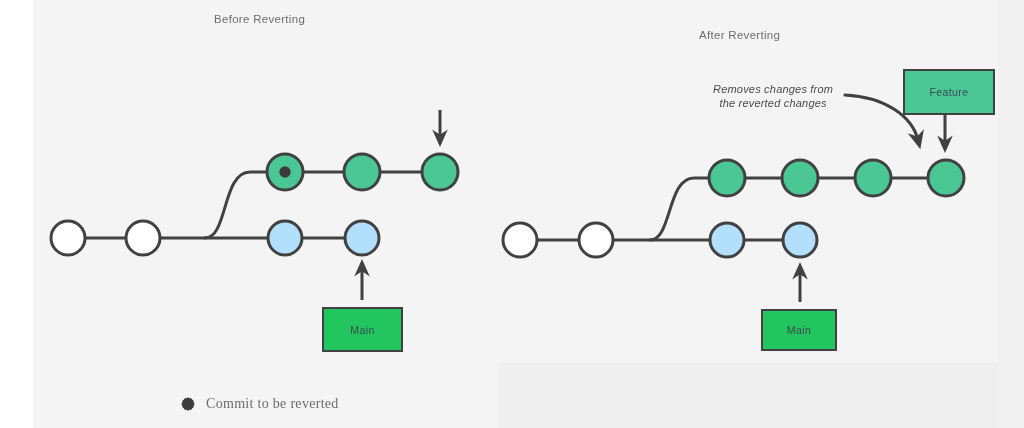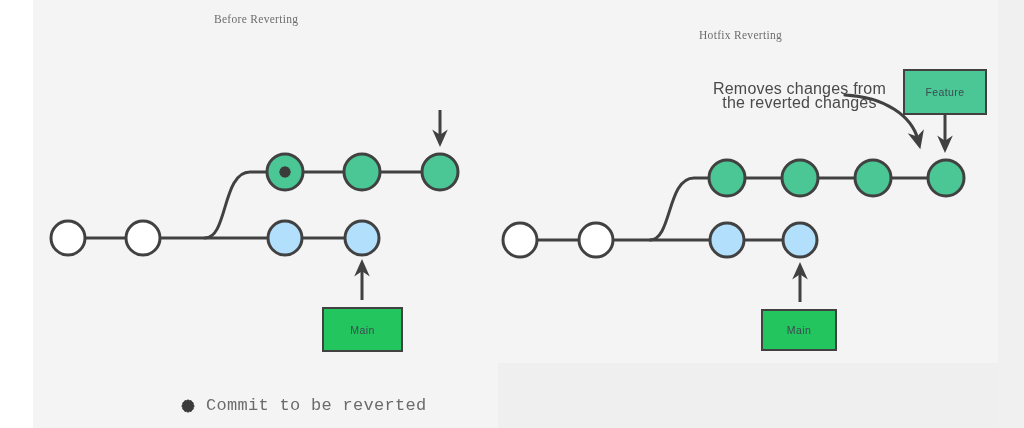--- a/index.html
+++ b/index.html
@@ -52,58 +52,59 @@
     width: 1024px;
     height: 428px;
   }
   
   .panel-title {
     position: absolute;
     font-size: 11.5px;
     color: #6d6d6d;
     letter-spacing: 0.3px;
     white-space: nowrap;
-    font-family: Liberation Serif, serif;
+    font-family: Liberation Sans, sans-serif;
   }
   .label-box {
     position: absolute;
     box-sizing: border-box;
     border: 2.5px solid #414141;
     display: flex;
     align-items: center;
     justify-content: center;
     font-size: 10.5px;
     color: #3d4a52;
     letter-spacing: 0.4px;
     font-family: "Liberation Sans", sans-serif;
   }
   .label-box.green { background: #4ac795; }
   .label-box.blue  { background: #22c55e; }
   .annotation {
     position: absolute;
-    font-size: 16px;
+    font-size: 11px;
     line-height: 14px;
     color: #4a4a4a;
     text-align: center;
     letter-spacing: 0.2px;
     white-space: nowrap;
     font-family: "Liberation Sans", sans-serif;
+    font-style: italic;
   }
   .legend {
     position: absolute;
     display: flex;
     align-items: center;
     gap: 10px;
   }
   .legend-text {
-    font-size: 17px;
+    font-size: 14px;
     color: #6b6b6b;
     letter-spacing: 0.3px;
     white-space: nowrap;
-    font-family: Liberation Mono, monospace;
+    font-family: Liberation Serif, serif;
   }
   .legend-glyph {
     width: 16px;
     height: 16px;
     display: block;
   }
 </style>
 </head>
 <body>
 
@@ -173,26 +174,26 @@
       <path d="M 845 95 C 885 97, 912 116, 918 140" stroke="#414141" stroke-width="3.2" fill="none" stroke-linecap="round" marker-end="url(#arrowhead)"></path>
 
       <line x1="945" y1="115" x2="945" y2="144" stroke="#414141" stroke-width="3" marker-end="url(#arrowhead)"></line>
 
       <line x1="800" y1="302" x2="800" y2="271" stroke="#414141" stroke-width="3" marker-end="url(#arrowhead)"></line>
     </g>
   </svg>
 
   <div class="panel-title" style="left:214px; top:13px;">Before Reverting</div>
 
-  <div class="panel-title" style="left:699px; top:29px;">Hotfix Reverting</div>
+  <div class="panel-title" style="left:699px; top:29px;">After Reverting</div>
 
 
   <div class="label-box blue" style="left:322px; top:307px; width:81px; height:45px;">Main</div>
 
-  <div class="label-box green" style="left:903px; top:69px; width:84px; height:46px;">Feature</div>
+  <div class="label-box green" style="left:903px; top:69px; width:92px; height:46px;">Feature</div>
 
   <div class="label-box blue" style="left:761px; top:309px; width:76px; height:42px;">Main</div>
 
   <div class="annotation" style="left:713px; top:82px;">
     <div>Removes changes from</div>
     <div>the reverted changes</div>
   </div>
 
   <div class="legend" style="left:180px; top:396px;">
     <svg class="legend-glyph" viewBox="-9 -9 18 18">

